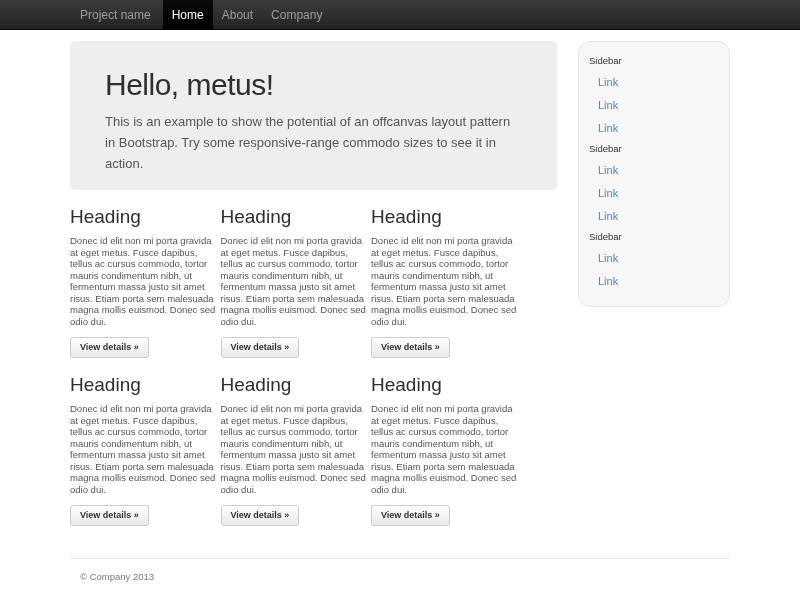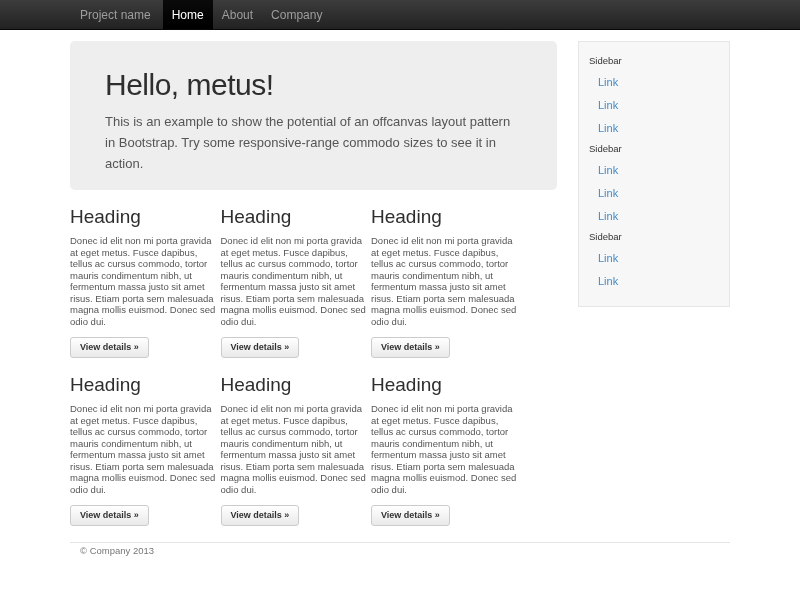--- a/index.html
+++ b/index.html
@@ -100,21 +100,21 @@
     border-radius: 3px;
     padding: 4px 9px 5px 9px;
     cursor: pointer;
     font-family: "Liberation Sans", sans-serif;
   }
 
   
   .sidebar {
     background: #f7f7f7;
     border: 1px solid #e6e6e6;
-    border-radius: 0;
+    border-radius: 12px;
     padding: 9px 10px 14px 10px;
     min-height: 242px;
   }
   .sidebar-group-label {
     font-size: 9.5px;
     color: #333;
     margin: 4px 0 4px 0;
     line-height: 11px;
   }
   .sidebar-link {
@@ -124,22 +124,22 @@
     text-decoration: none;
     margin: 0 0 0 9px;
     padding: 6.5px 0;
     cursor: pointer;
     line-height: 10px;
   }
 
   
   .footer {
     border-top: 1px solid #e5e5e5;
-    margin-top: 16px;
-    padding: 2px 10px;
+    margin-top: 32px;
+    padding: 12px 10px;
   }
   .footer p {
     margin: 0;
     font-size: 9.5px;
     color: #777;
   }
 </style>
 </head>
 <body>
 

